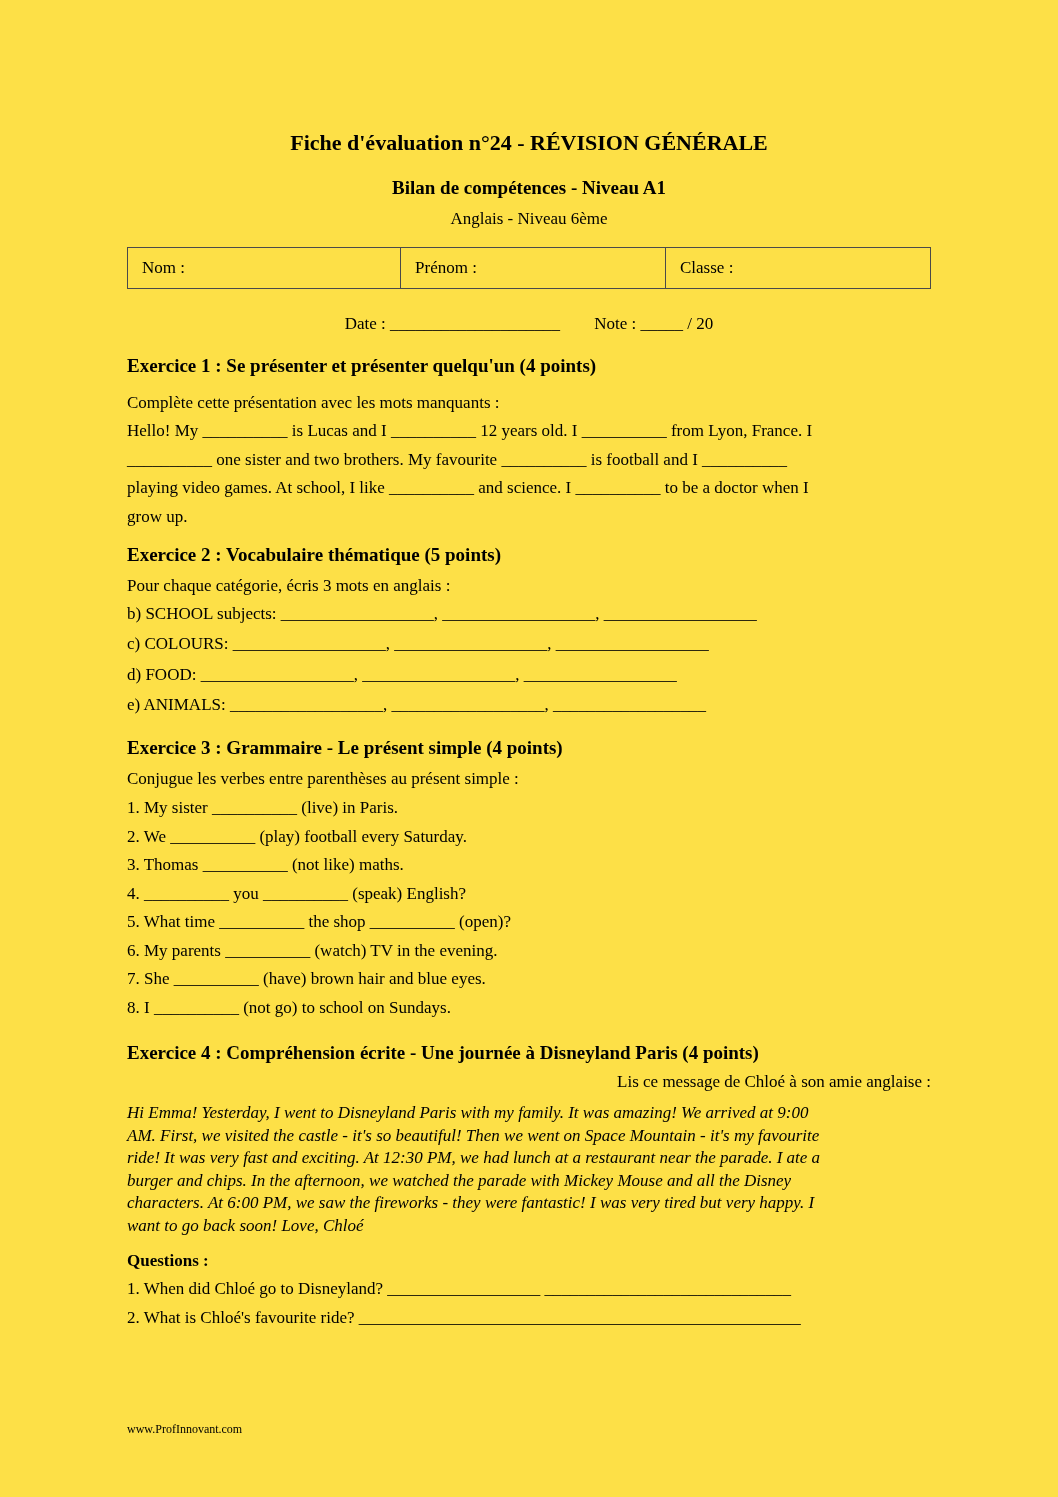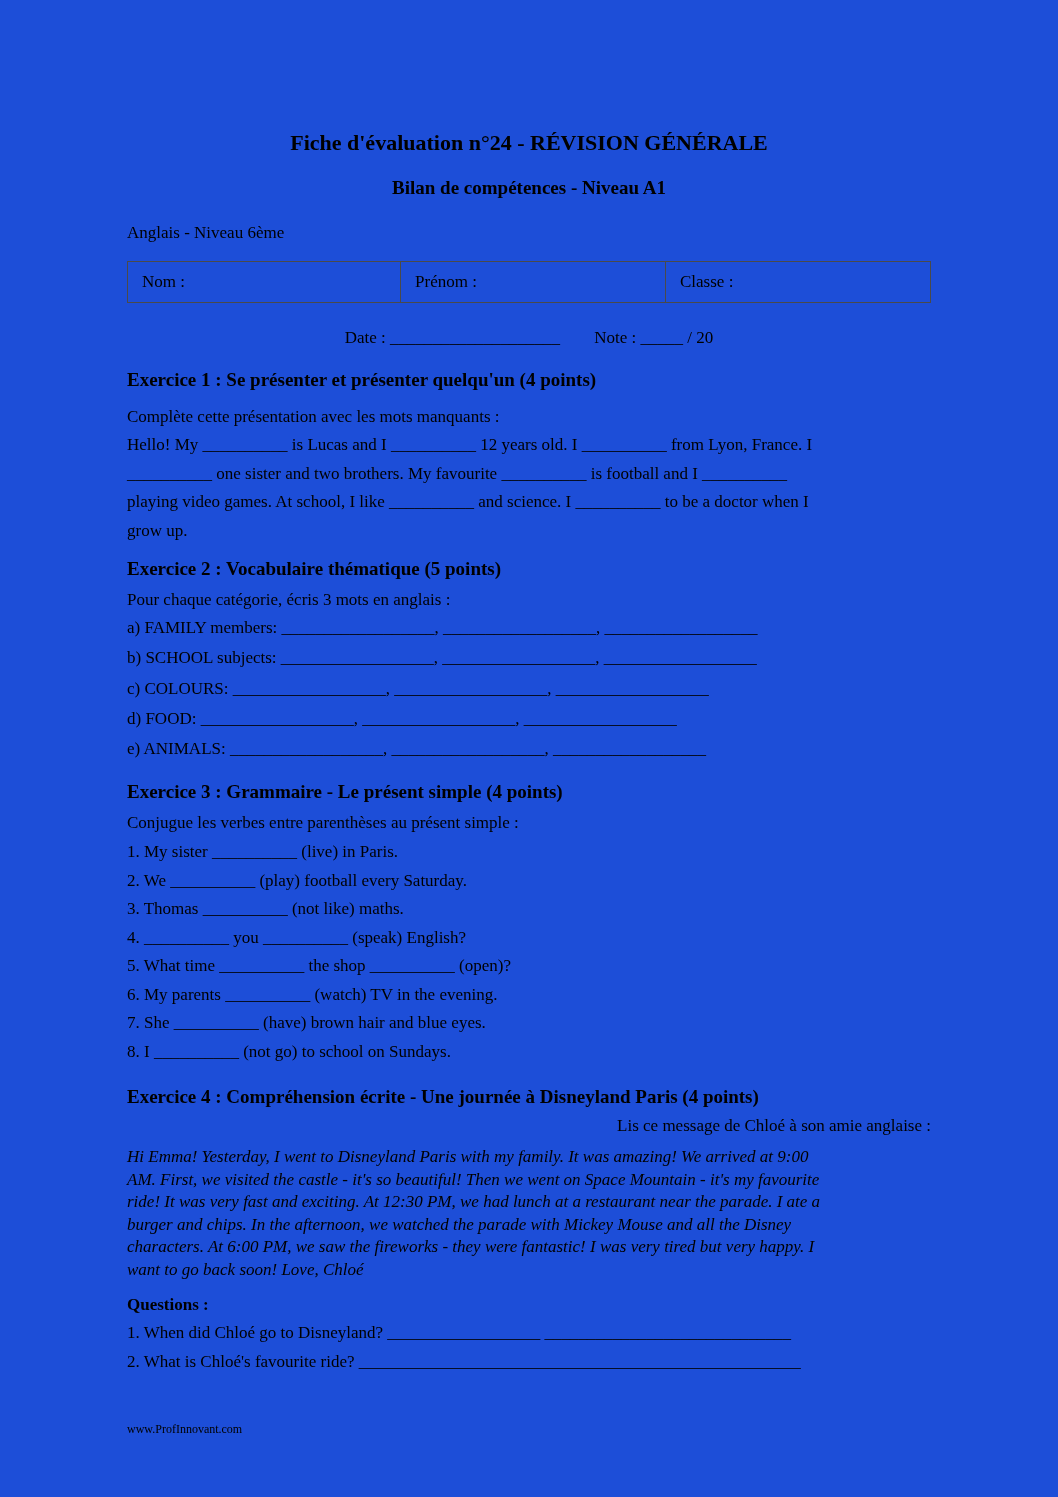--- a/index.html
+++ b/index.html
@@ -1,21 +1,21 @@
 <!DOCTYPE html>
 <html lang="fr"><head>
 <meta charset="utf-8">
 <style>
   html, body { margin: 0; padding: 0; background: #ffffff; }
   .page {
     position: relative;
     width: 1058px;
     height: 1497px;
     margin: 0 auto;
-    background: #1d4ed8;
+    background: #fde047;
     color: #000000;
     font-family: "Liberation Serif", "DejaVu Serif", serif;
     font-size: 17px;
     box-sizing: border-box;
     padding: 130px 127px 0 127px;
     overflow: hidden;
   }
   .doc-title {
     margin: 0;
     font-size: 22px;
@@ -24,24 +24,24 @@
     text-align: center;
   }
   .doc-subtitle {
     margin: 20px 0 0;
     font-size: 19px;
     line-height: 23px;
     font-weight: bold;
     text-align: center;
   }
   .doc-level {
-    margin: 23px 0 0;
+    margin: 9px 0 0;
     font-size: 17px;
     line-height: 21px;
-    text-align: left;
+    text-align: center;
   }
   table.identity {
     margin-top: 18px;
     width: 100%;
     border-collapse: collapse;
     padding-left: 42px;
   }
   table.identity td {
     border: 1px solid #4a4a4a;
     height: 40px;
@@ -125,21 +125,20 @@
       <div>__________ one sister and two brothers. My favourite __________ is football and I __________</div>
       <div>playing video games. At school, I like __________ and science. I __________ to be a doctor when I</div>
       <div>grow up.</div>
     </div>
   </section>
 
   <section>
     <h2 class="ex-heading" id="ex2-heading">Exercice 2 : Vocabulaire thématique (5 points)</h2>
     <p class="instruction" id="ex2-instruction">Pour chaque catégorie, écris 3 mots en anglais :</p>
     <div id="ex2-list">
-      <div>a) FAMILY members: __________________, __________________, __________________</div>
       <div>b) SCHOOL subjects: __________________, __________________, __________________</div>
       <div>c) COLOURS: __________________, __________________, __________________</div>
       <div>d) FOOD: __________________, __________________, __________________</div>
       <div>e) ANIMALS: __________________, __________________, __________________</div>
     </div>
   </section>
 
   <section>
     <h2 class="ex-heading" id="ex3-heading">Exercice 3 : Grammaire - Le présent simple (4 points)</h2>
     <p class="instruction" id="ex3-instruction">Conjugue les verbes entre parenthèses au présent simple :</p>

